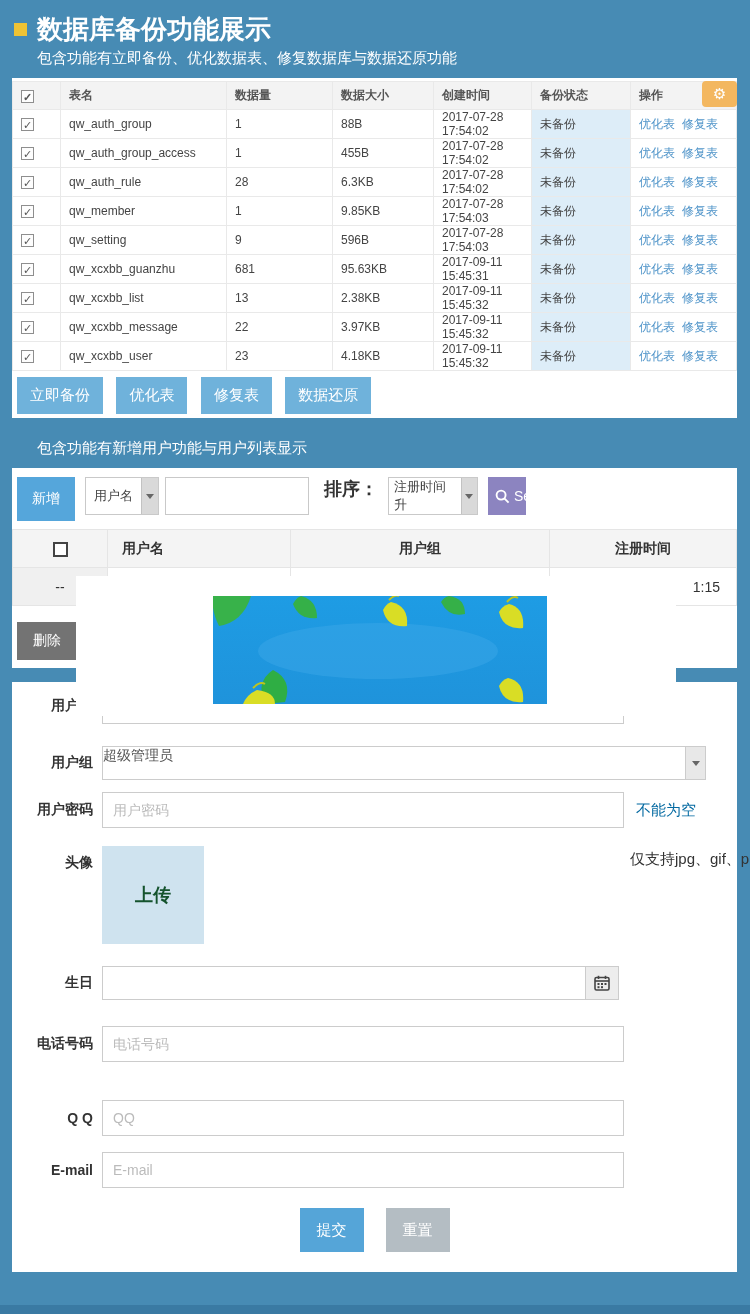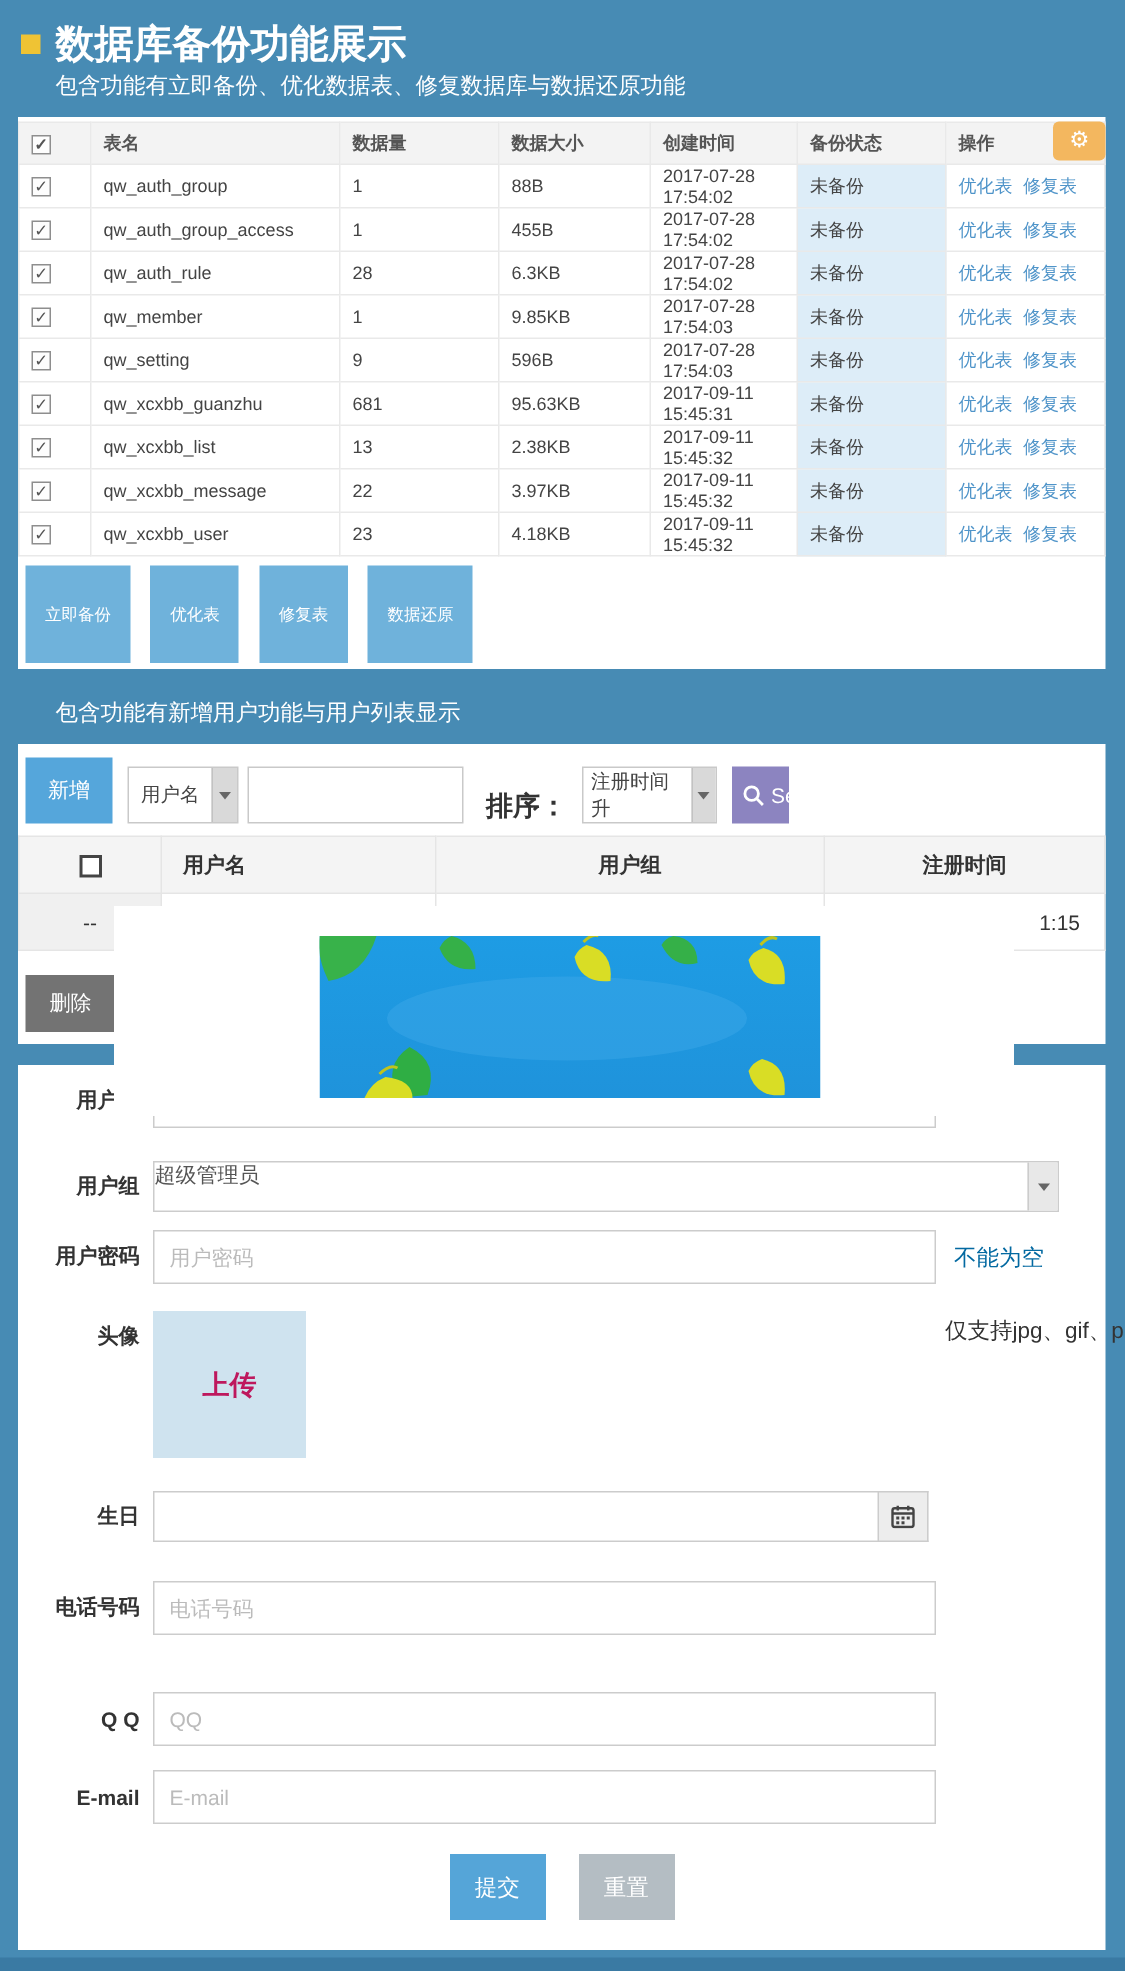--- a/index.html
+++ b/index.html
@@ -26,25 +26,25 @@
   table.tbl th, table.tbl td { border:1px solid #E9E9E9; height:28px; padding:0 0 0 8px; text-align:left; color:#444; }
   table.tbl th { background:#F3F3F3; color:#555; font-weight:bold; }
   td.ck, th.ck { text-align:center; padding:0; }
   .cbx { display:inline-block; width:13px; height:13px; border:1px solid #8E8E8E; background:#FDFDFD;
          font-size:11px; line-height:12px; color:#555; text-align:center; vertical-align:middle; }
   td.status { background:#DDEDF8; }
   a.tlink { color:#4F94C9; text-decoration:none; margin-right:7px; font-size:12px; }
   .orange-tab { position:absolute; top:3px; right:0; width:35px; height:26px; background:#F3B75F;
                 border-radius:4px; color:#fff; font-size:15px; text-align:center; line-height:26px; }
   .btn-row { margin:6px 0 0 5px; }
-  .btn-lt { display:inline-block; background:#6FB2DB; color:#fff; font-size:11px;
-            padding:25px 13px; margin-right:9px; border:none; cursor:pointer; }
+  .btn-lt { display:inline-block; background:#6FB2DB; color:#fff; font-size:15px;
+            padding:9px 13px; margin-right:9px; border:none; cursor:pointer; }
   
   .panel2 { padding:9px 0 8px 0; }
-  .toolbar { display:flex; align-items:flex-end; padding-left:5px; height:44px; }
+  .toolbar { display:flex; align-items:flex-start; padding-left:5px; height:44px; }
   .btn-add { background:#55A6DB; color:#fff; font-size:14px; height:44px; padding:0 15px;
              border:none; display:flex; align-items:center; }
   .sel { display:flex; align-items:stretch; border:1px solid #C9C9C9; background:#fff; height:38px; margin-left:10px; }
   .sel .sel-txt { font-size:13px; color:#444; display:flex; align-items:center; padding:0 8px; }
   .sel .sel-arrow { width:17px; background:#D9D9D9; border-left:1px solid #C2C2C2; display:flex; align-items:center; justify-content:center; }
   .tri { width:0; height:0; border-left:4px solid transparent; border-right:4px solid transparent; border-top:5px solid #666; }
   .txt-input { height:38px; border:1px solid #C9C9C9; margin-left:6px; width:144px; font-size:13px; padding:0 8px; color:#333; }
   .sort-lab { font-size:18px; color:#333; margin-left:15px; font-weight:bold; }
   .btn-search { width:38px; height:38px; margin-left:10px; background:#8C84C0; color:#fff; border:none;
                 display:flex; align-items:center; overflow:hidden; padding-left:7px; font-size:14px; white-space:nowrap; }
@@ -67,21 +67,21 @@
   .flabel { width:90px; text-align:right; padding-right:9px; font-size:14px; font-weight:bold; color:#333; flex:0 0 90px; }
   .finput { width:522px; height:36px; border:1px solid #CCC; font-size:14px; padding:0 10px; color:#333; }
   .finput::placeholder { color:#BBB; }
   .fsel { width:604px; height:34px; }
   .fsel .sel-txt { color:#555; font-size:14px; }
   .fsel, .gsel { display:flex; align-items:stretch; border:1px solid #CCC; background:#fff; margin-left:0; }
   .fsel .sel-arrow, .gsel .sel-arrow { width:20px; background:#E8E8E8; border-left:1px solid #CCC;
         display:flex; align-items:center; justify-content:center; }
   .note { font-size:15px; color:#0369a1; margin-left:12px; white-space:nowrap; }
   .upload-box { width:102px; height:98px; background:#CFE3EF; display:flex; align-items:center; justify-content:center; }
-  .upload-txt { color:#be185d; font-size:18px; font-weight:bold; }
+  .upload-txt { color:#14532d; font-size:18px; font-weight:bold; }
   .avatar-note { position:absolute; left:618px; top:168px; font-size:15px; color:#333; white-space:nowrap; }
   .gsel { height:30px; width:60px; }
   .gsel .sel-txt { font-size:13px; color:#888; padding:0 7px; }
   .date-wrap { display:flex; align-items:stretch; }
   .date-input { width:484px; height:34px; border:1px solid #CCC; font-size:14px; padding:0 10px; }
   .date-addon { width:33px; height:34px; background:#EDEDED; border:1px solid #CCC; border-left:none;
                 display:flex; align-items:center; justify-content:center; }
   .form-btns { display:flex; justify-content:center; margin-top:20px; padding-bottom:20px; gap:22px; }
   .btn-submit { width:64px; height:44px; background:#55A5D8; color:#fff; font-size:15px; border:none; }
   .btn-reset  { width:64px; height:44px; background:#B4BDC3; color:#fff; font-size:15px; border:none; }

